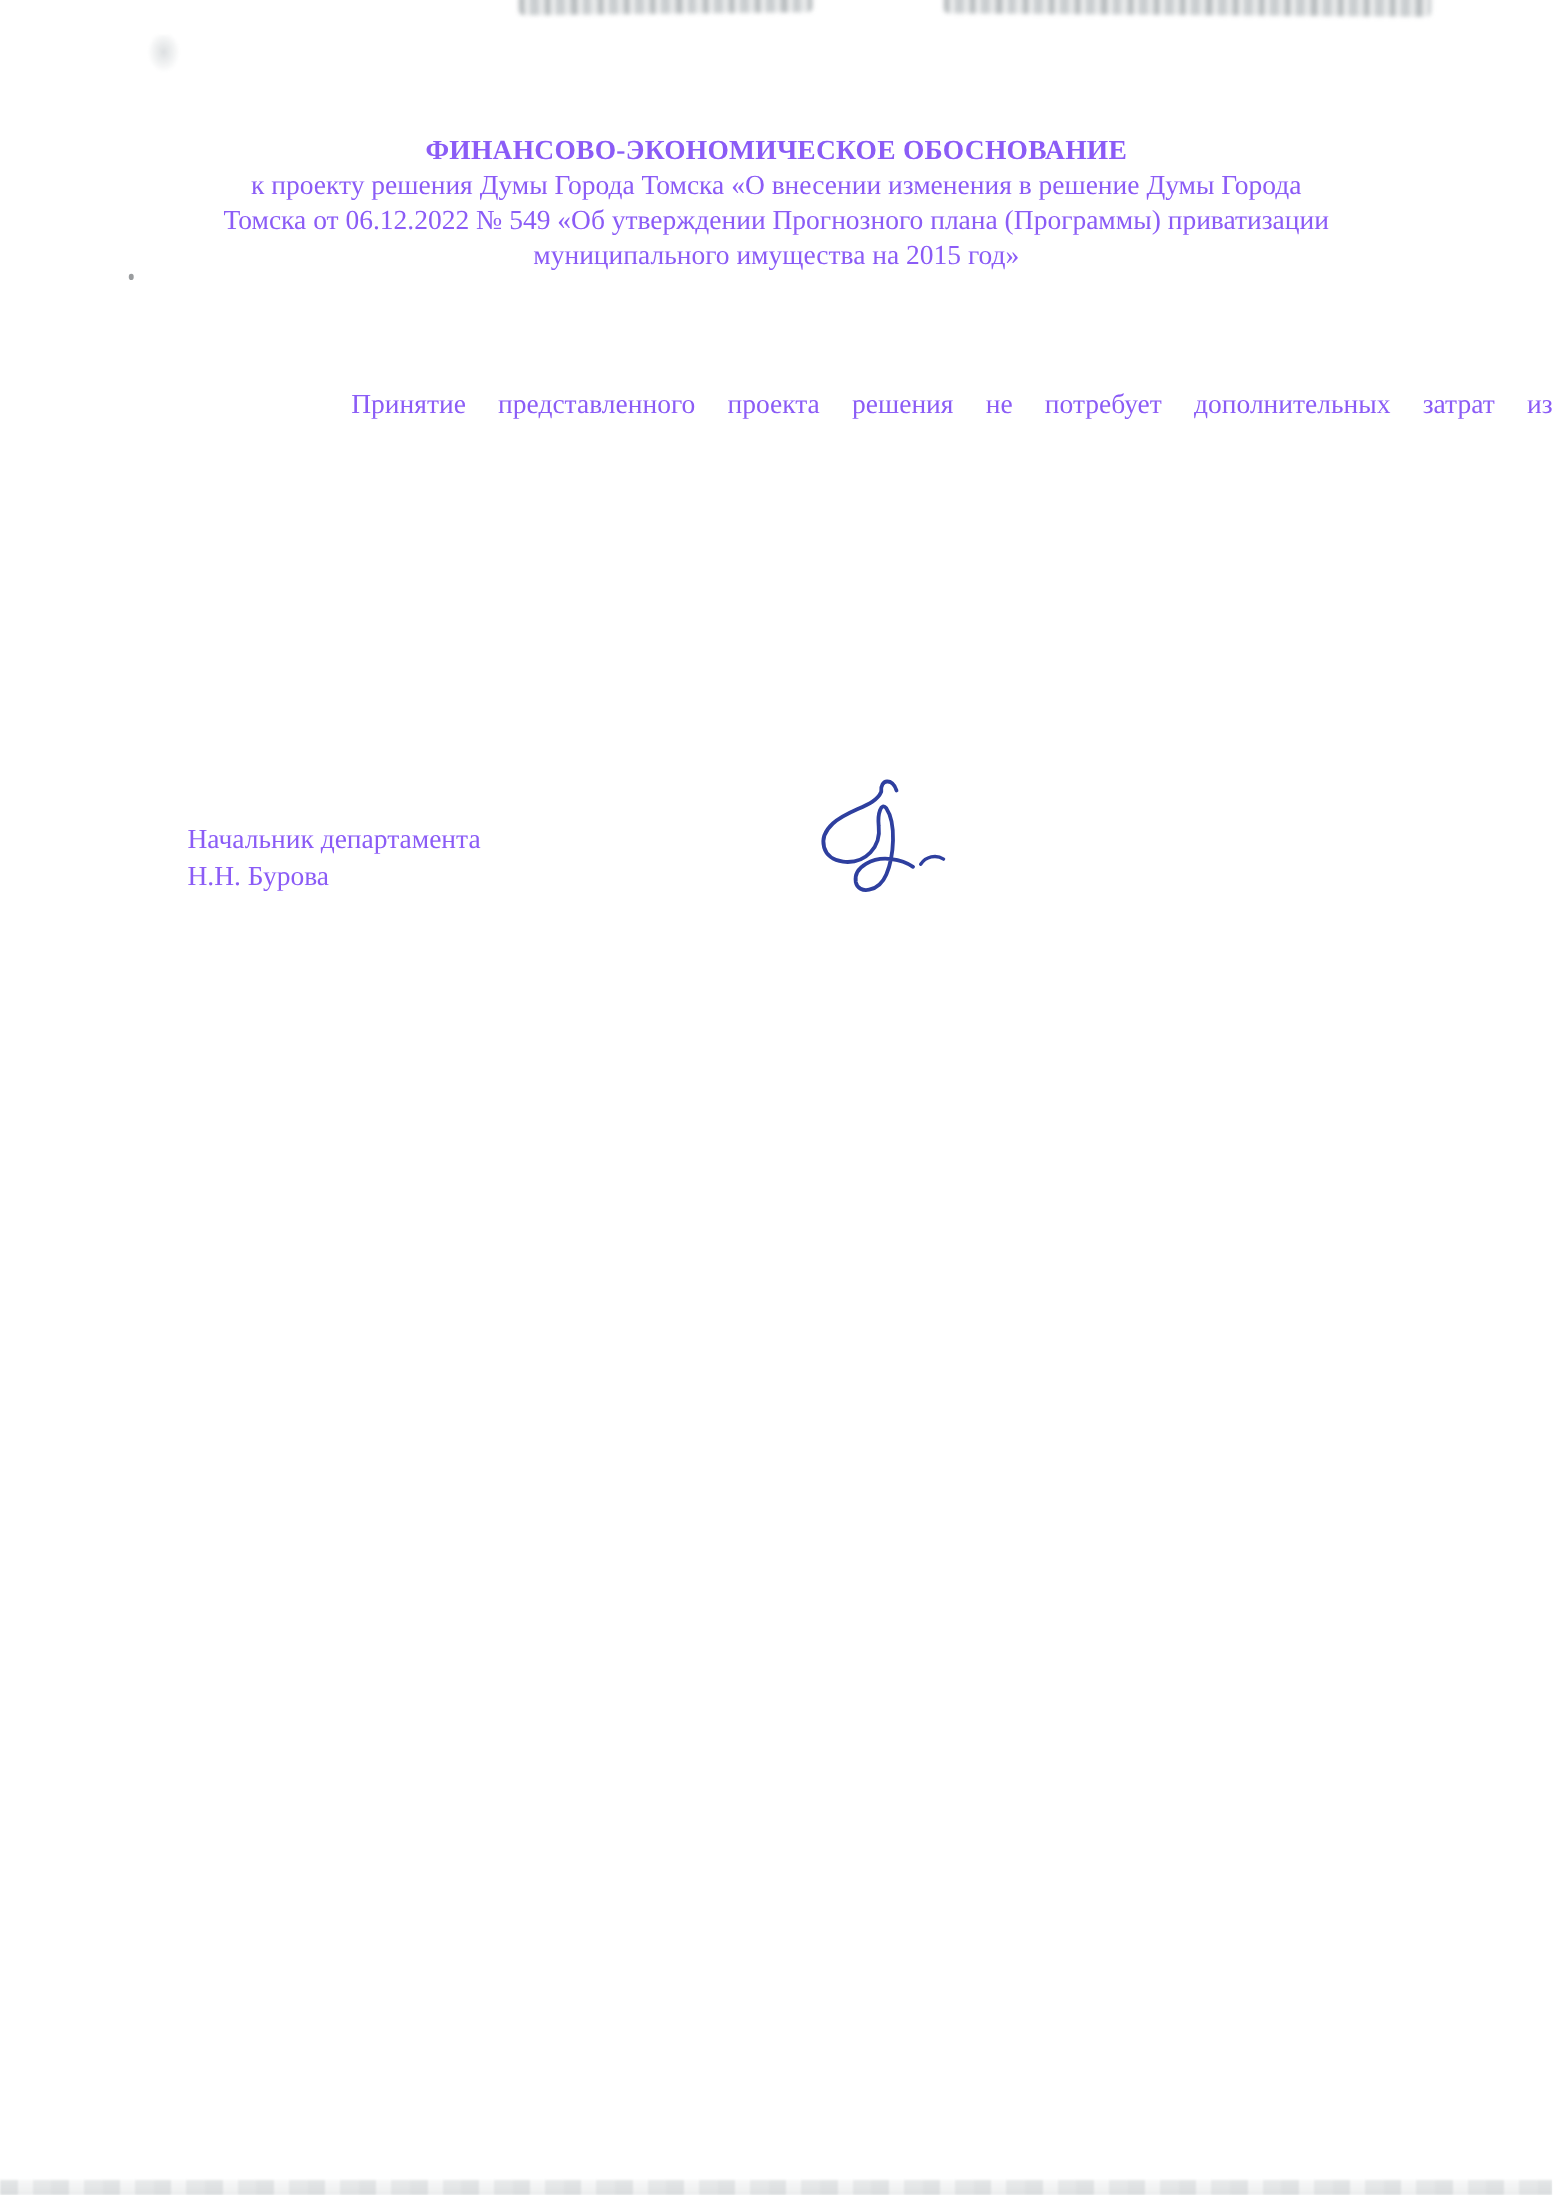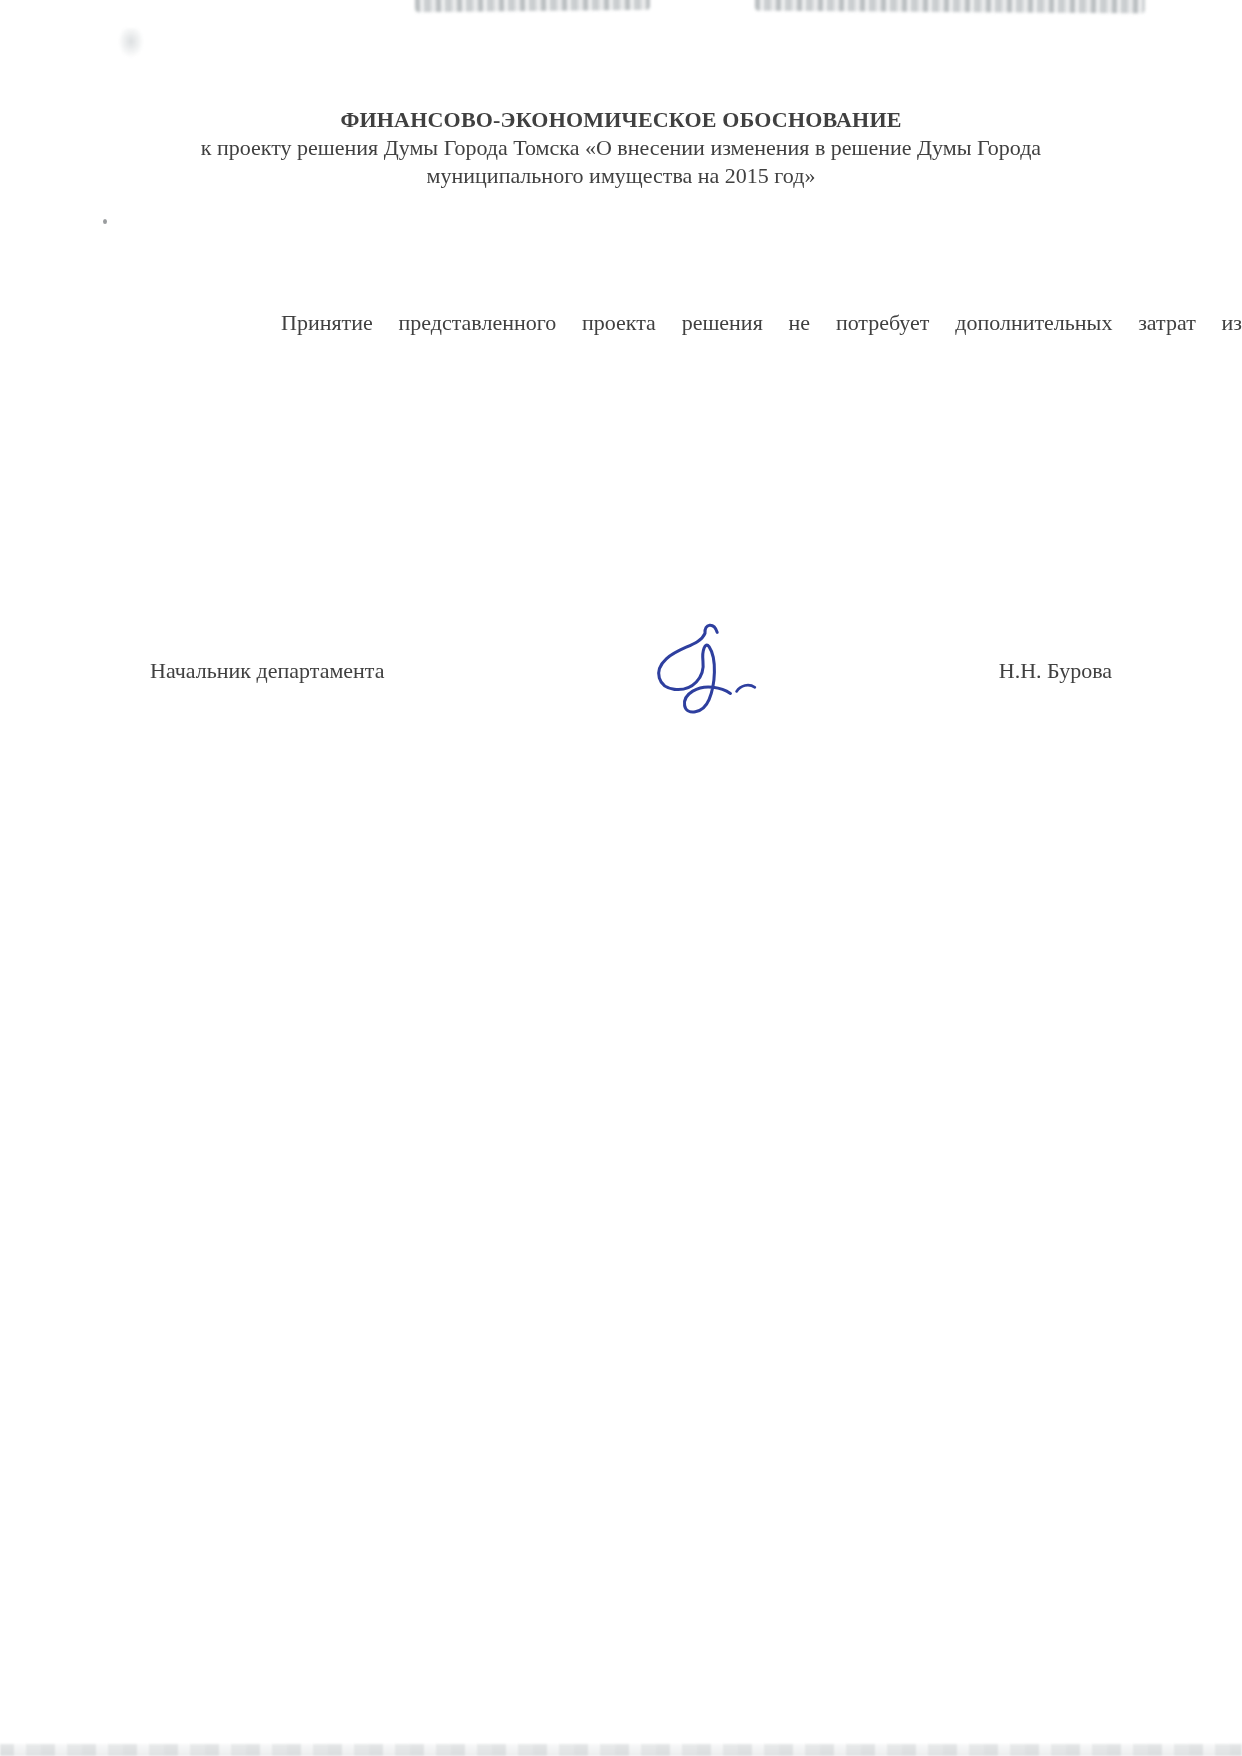--- a/index.html
+++ b/index.html
@@ -7,21 +7,21 @@
     padding: 0;
     background: #ffffff;
   }
   .page {
     position: relative;
     width: 1242px;
     height: 1756px;
     background: #ffffff;
     overflow: hidden;
     font-family: "Liberation Serif", "DejaVu Serif", serif;
-    color: #404040;
+    color: #8b5cf6;
   }
 
   
   .smudge {
     position: absolute;
     filter: blur(1.5px);
     background: repeating-linear-gradient(90deg,
       rgba(100,110,115,.45) 0 5px,
       rgba(100,110,115,.10) 5px 9px,
       rgba(115,125,130,.38) 9px 16px,
@@ -87,20 +87,21 @@
   .sig-row {
     position: absolute;
     top: 656px;
     left: 150px;
     width: 962px;
     display: flex;
     justify-content: space-between;
     align-items: flex-start;
     font-size: 22px;
     line-height: 30px;
+    flex-direction: column;
   }
   .sig-svg {
     position: absolute;
     left: 650px;
     top: 618px;
     width: 112px;
     height: 102px;
   }
 </style>
 </head>
@@ -110,20 +111,21 @@
 
   <div class="smudge smudge-1"></div>
   <div class="smudge smudge-2"></div>
   <div class="mark-topleft"></div>
   <div class="dot-left"></div>
   <div class="bottom-band"></div>
 
   <div class="heading">
     <div class="doc-title">ФИНАНСОВО-ЭКОНОМИЧЕСКОЕ ОБОСНОВАНИЕ</div>
     <div class="subtitle-line">к проекту решения Думы Города Томска «О внесении изменения в решение Думы Города</div>
+    <div class="subtitle-line">Томска от 06.12.2022 № 549 «Об утверждении Прогнозного плана (Программы) приватизации</div>
     <div class="subtitle-line">муниципального имущества на 2015 год»</div>
   </div>
 
   <div class="body-par">
     <div class="body-line-1">Принятие представленного проекта решения не потребует дополнительных затрат из</div>
   </div>
 
   <div class="sig-row">
     <span>Начальник департамента</span>
     <span>Н.Н. Бурова</span>

